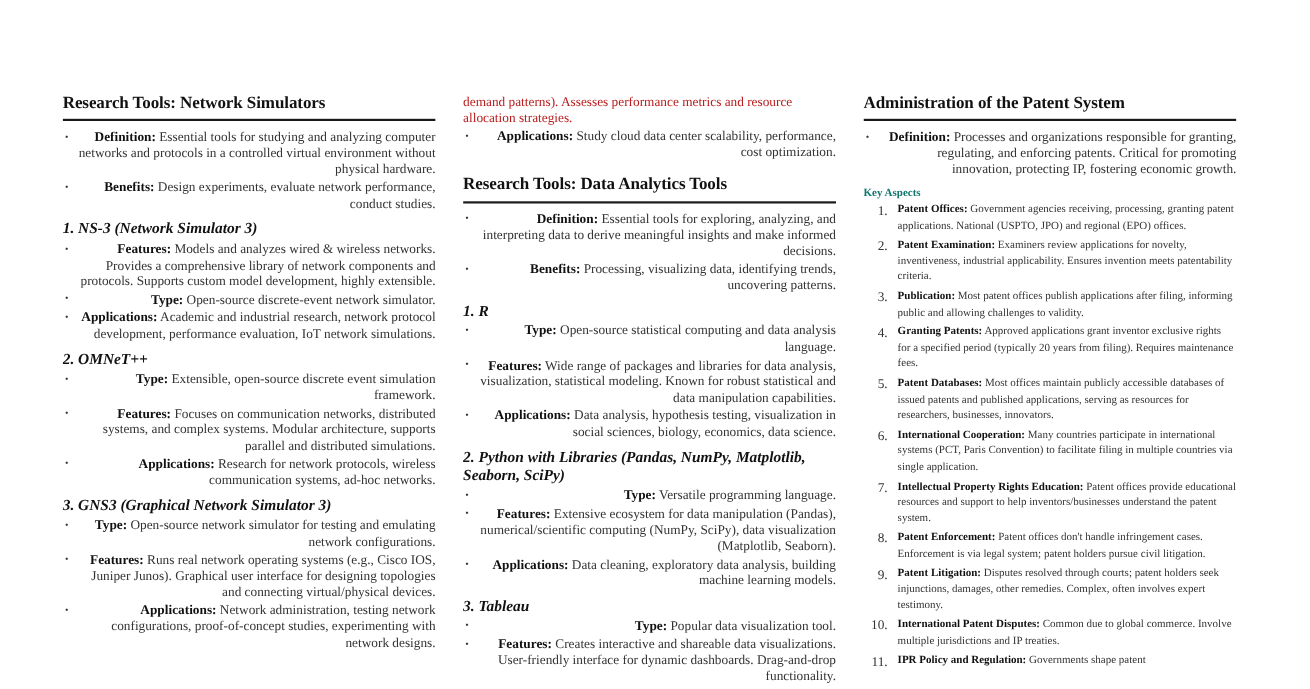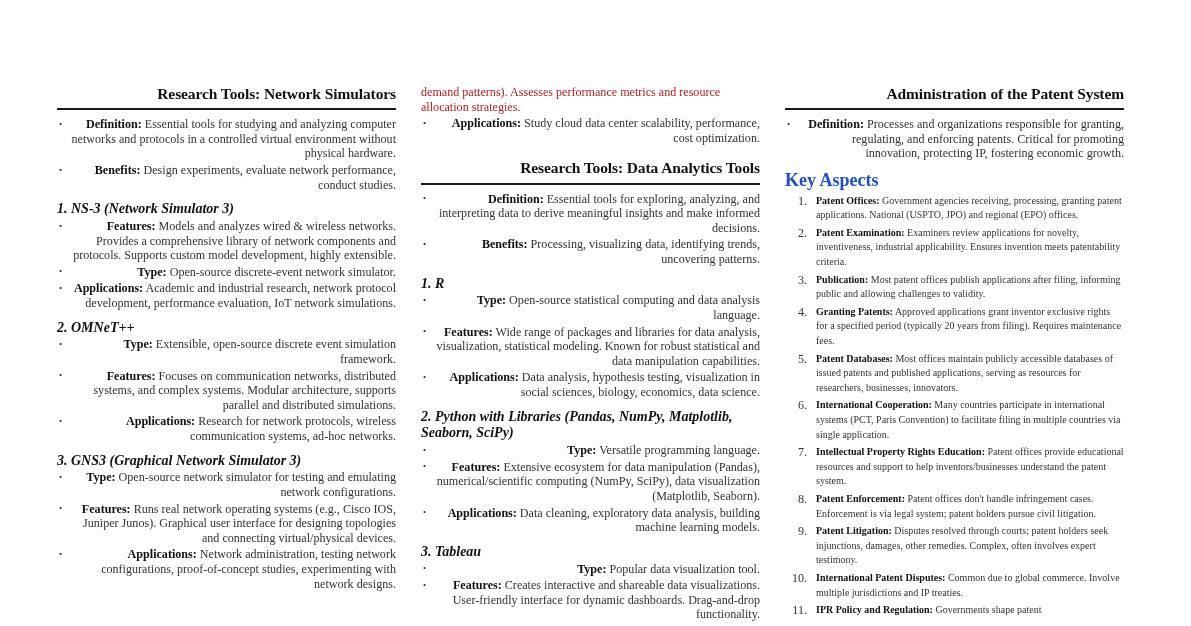--- a/index.html
+++ b/index.html
@@ -46,28 +46,27 @@
   
   h1.section-title {
     font-size: 15.5px;
     font-weight: bold;
     color: #111111;
     margin: 0 0 0 0;
     padding: 0 0 5px 0;
     line-height: 1.18;
     letter-spacing: -0.1px;
     border-bottom: 2.2px solid #1a1a1a;
-    text-align: right;
   }
   .section-title + .block { margin-top: 7px; }
 
   h2.sub-title {
-    font-size: 18px;
-    font-weight: bold;
-    color: #1d4ed8;
+    font-size: 10px;
+    font-weight: bold;
+    color: #0f766e;
     margin: 9px 0 2px 0;
     line-height: 1.2;
   }
 
   h3.item-title {
     font-size: 14px;
     font-weight: bold;
     color: #111111;
     margin: 9px 0 1px 0;
     line-height: 1.2;

